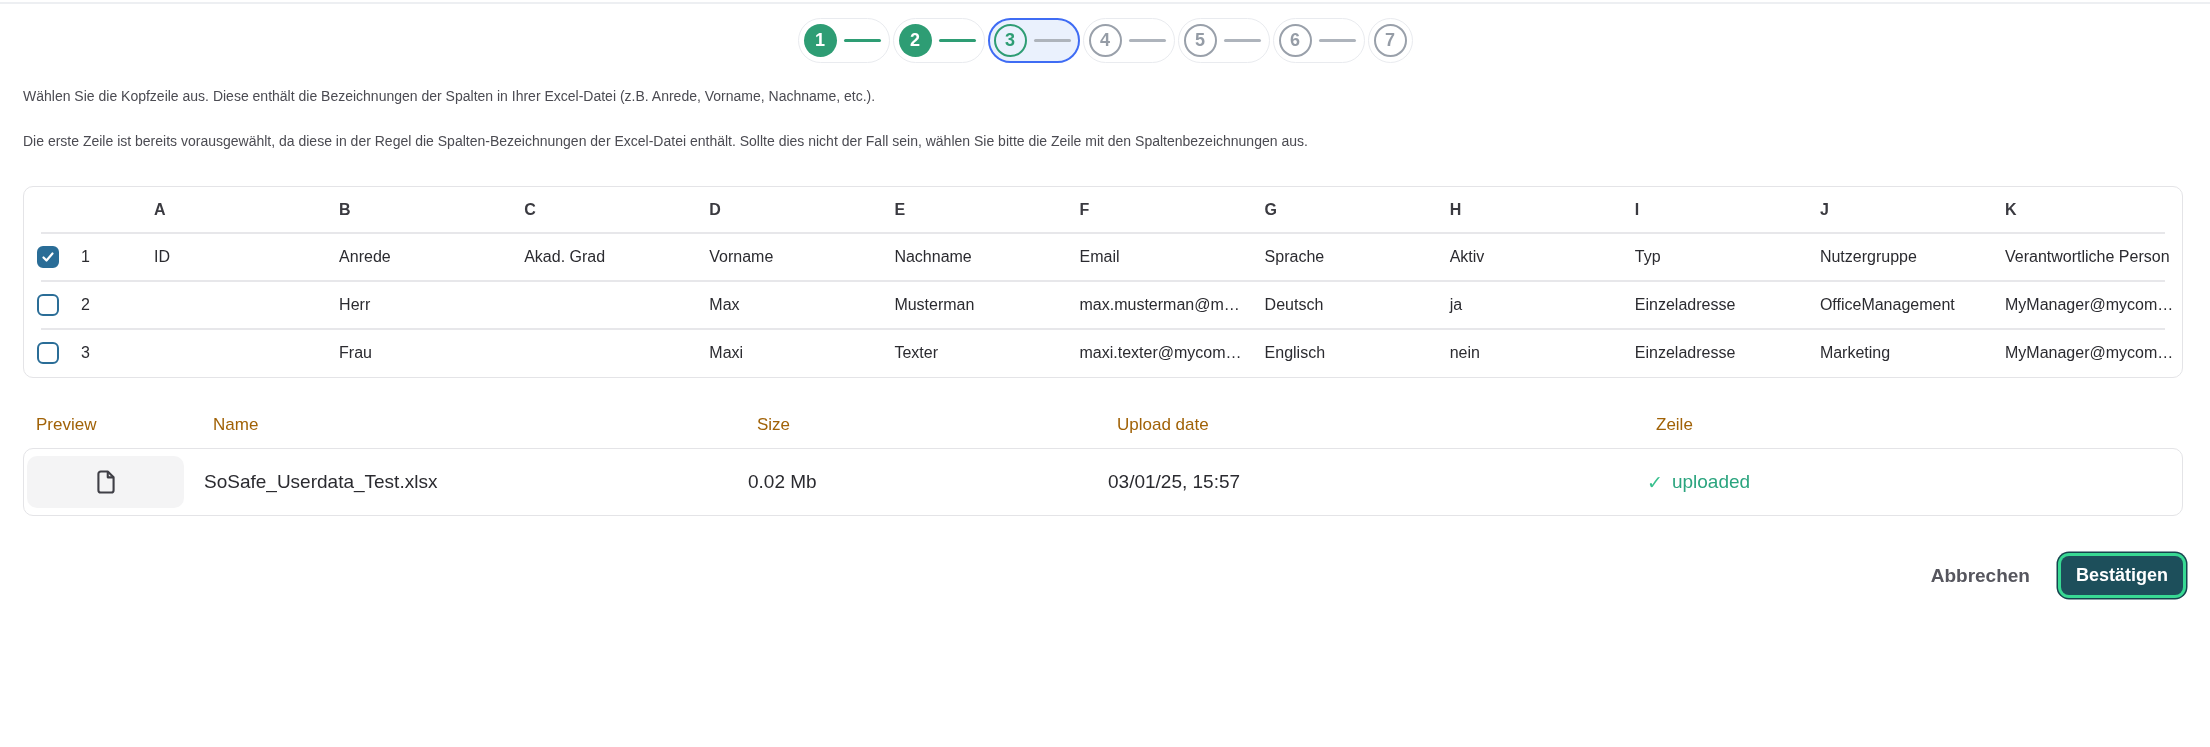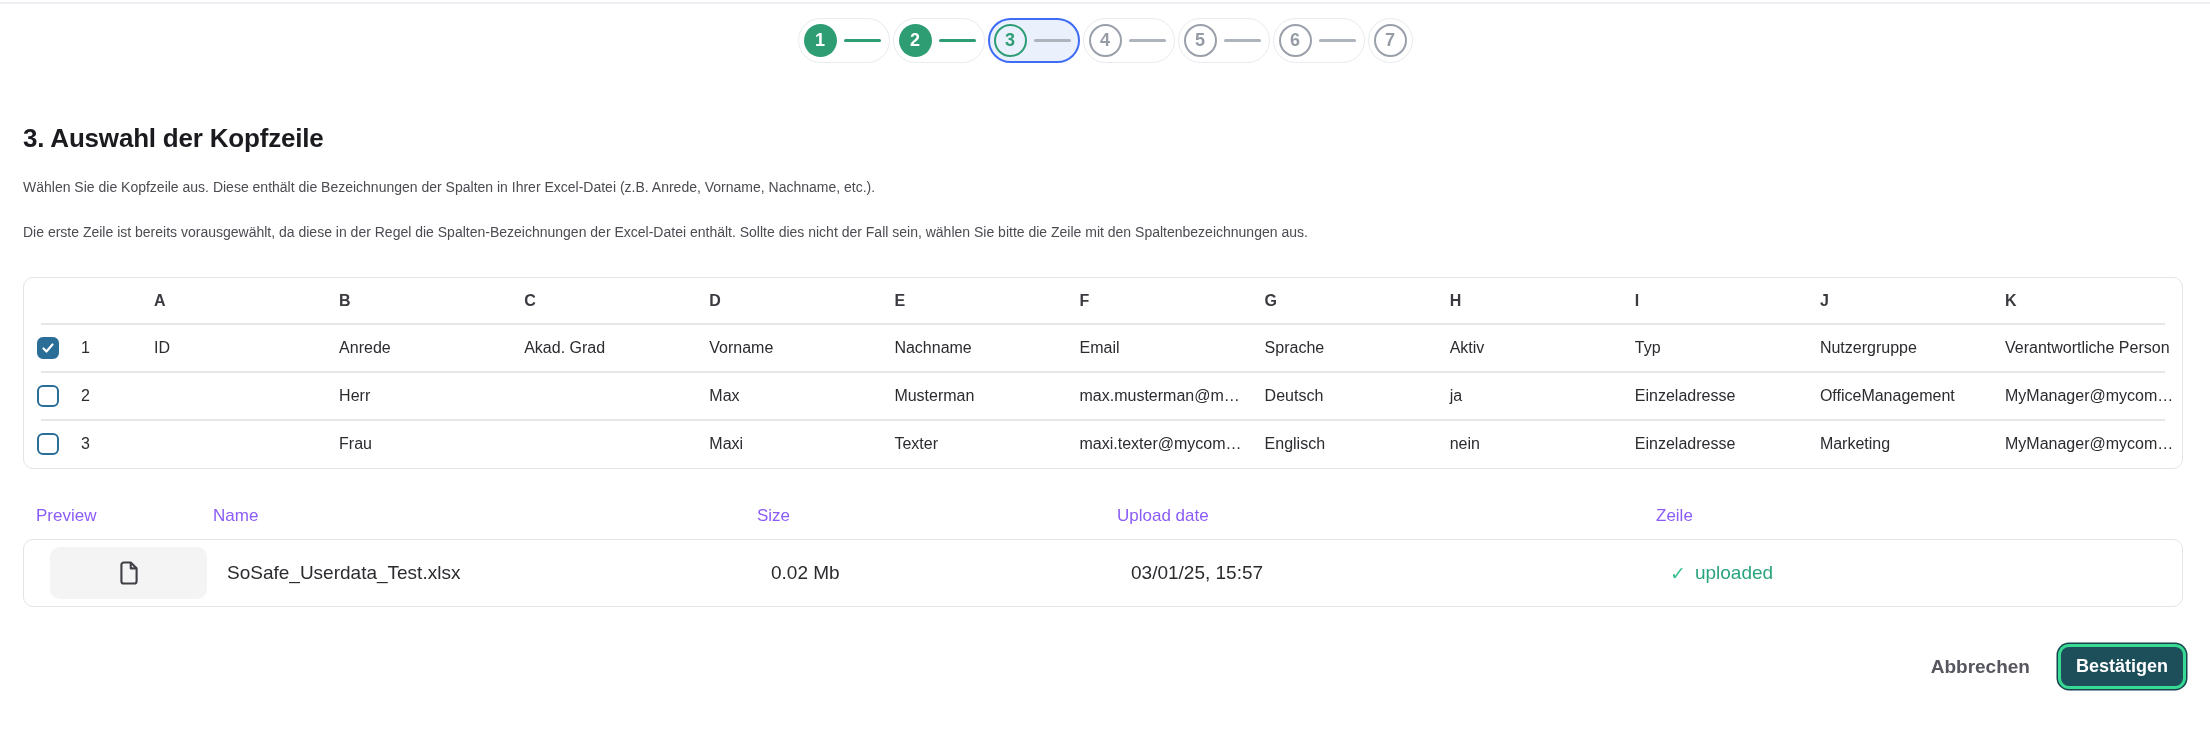--- a/index.html
+++ b/index.html
@@ -91,24 +91,24 @@
     cursor: pointer; flex: none;
   }
   .checkbox svg { display: none; }
   .checkbox.checked { background: #2a6d97; }
   .checkbox.checked svg { display: block; }
 
   
   .file-head {
     margin-top: 37px; width: 2160px; padding-left: 13px;
     display: grid; grid-template-columns: 177px 544px 360px 539px 1fr;
-    font-size: 17px; color: #8b5cf6;
+    font-size: 17px; color: #a16207;
   }
   .file-row {
-    margin-top: 13px; width: 2160px; height: 68px; padding-left: 26px;
+    margin-top: 13px; width: 2160px; height: 68px; padding-left: 3px;
     border: 1.5px solid #e4e4e7; border-radius: 10px;
     display: grid; grid-template-columns: 177px 544px 360px 539px 1fr;
     align-items: center;
   }
   .preview-box {
     width: 157px; height: 52px; background: #f4f4f5; border-radius: 10px;
     display: flex; align-items: center; justify-content: center;
   }
   .file-col { font-size: 19px; color: #2b2b30; white-space: nowrap; }
   .file-col.fname { font-weight: 500; }
@@ -162,21 +162,20 @@
   <div class="step upcoming">
     <span class="circle">6</span>
     <span class="line"></span>
   </div>
   <div class="step upcoming last">
     <span class="circle">7</span>
   </div>
 </div>
 
 <div class="content">
-  <h1 class="page-title">3. Auswahl der Kopfzeile</h1>
   <p class="lead">Wählen Sie die Kopfzeile aus. Diese enthält die Bezeichnungen der Spalten in Ihrer Excel-Datei (z.B. Anrede, Vorname, Nachname, etc.).</p>
 
   <p class="lead">Die erste Zeile ist bereits vorausgewählt, da diese in der Regel die Spalten-Bezeichnungen der Excel-Datei enthält. Sollte dies nicht der Fall sein, wählen Sie bitte die Zeile mit den Spaltenbezeichnungen aus.</p>
 
   <div class="sheet">
     <div class="sheet-row sheet-head">
       <div class="cell sel-cell"></div>
       <div class="cell">A</div>
       <div class="cell">B</div>
       <div class="cell">C</div>

